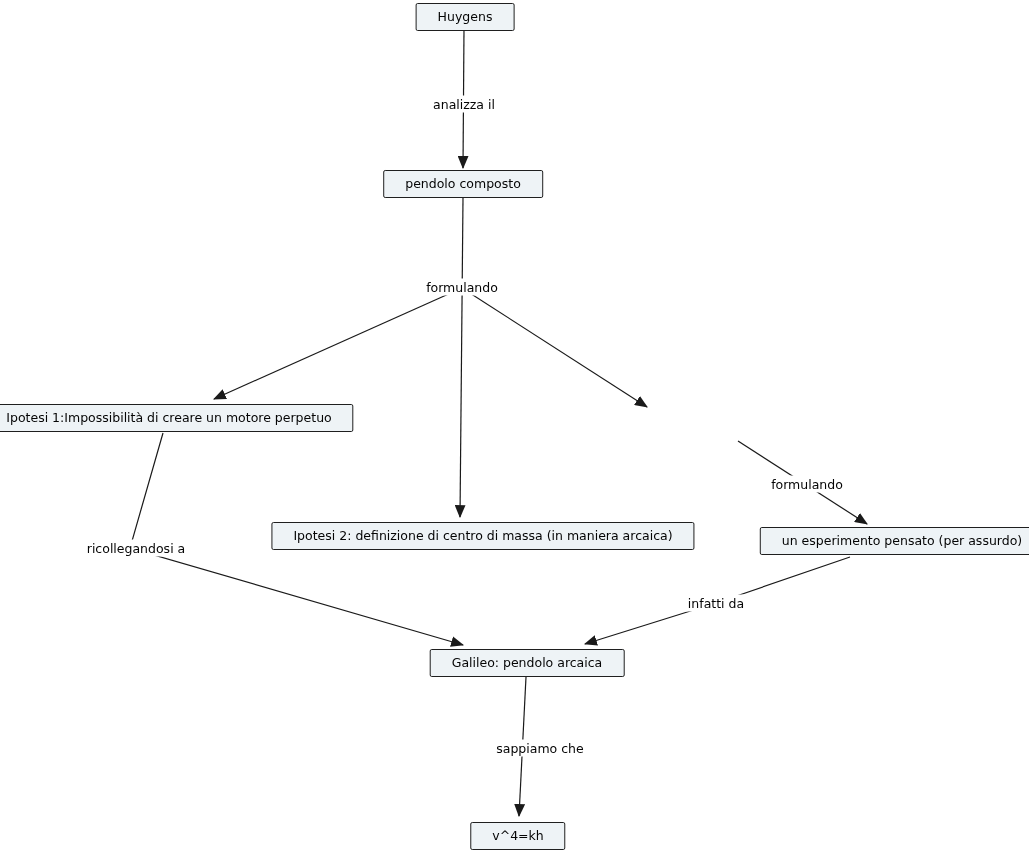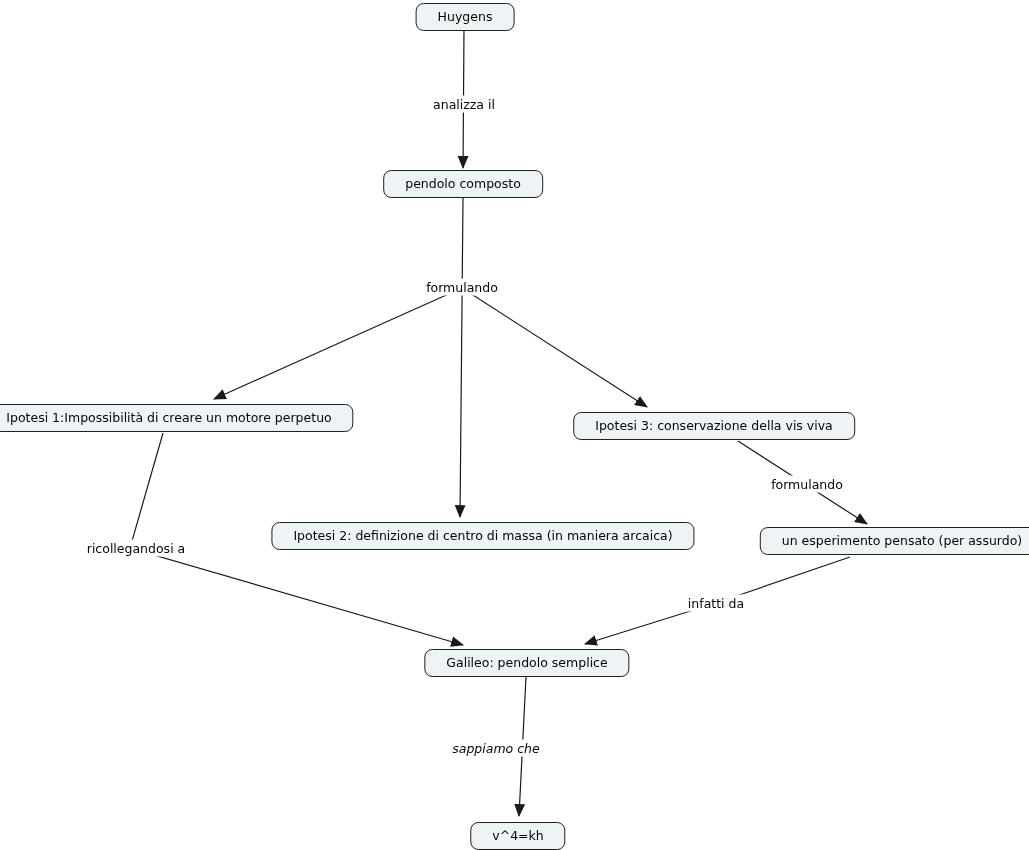--- a/index.html
+++ b/index.html
@@ -20,21 +20,21 @@
     stroke: var(--line, #1a1a1a);
     stroke-width: 1.2;
     fill: none;
   }
   .arrowhead { fill: var(--line, #1a1a1a); }
   .node {
     position: absolute;
     transform: translateX(-50%);
     background: var(--node-fill, #eef3f6);
     border: 1.4px solid var(--node-border, #1f1f1f);
-    border-radius: 8px;
+    border-radius: 2px;
     padding: 5px 21px;
     font-size: 12.5px;
     line-height: 1.25;
     color: var(--node-text, #050505);
     white-space: nowrap;
     box-sizing: border-box;
   }
   .link-label {
     position: absolute;
     transform: translate(-50%, -50%);
@@ -68,33 +68,32 @@
   </svg>
 
   <div class="node" style="left:465px; top:3px;">Huygens</div>
 
   <div class="node" style="left:463px; top:170px;">pendolo composto</div>
 
   <div class="node" style="left:169px; top:404px;">Ipotesi 1:Impossibilità di creare un motore perpetuo</div>
 
   <div class="node" style="left:458px; top:522px;margin-left:25px;">Ipotesi 2: definizione di centro di massa (in maniera arcaica)</div>
 
-  <div class="node" style="left:714px; top:412px;">Ipotesi 3: conservazione della vis viva</div>
 
   <div class="node" style="left:902px; top:527px;">un esperimento pensato (per assurdo)</div>
 
-  <div class="node" style="left:527px; top:649px;">Galileo: pendolo semplice</div>
+  <div class="node" style="left:527px; top:649px;">Galileo: pendolo arcaica</div>
 
   <div class="node" style="left:518px; top:822px;">v^4=kh</div>
 
   <div class="link-label" style="left:464px; top:104px;">analizza il</div>
 
   <div class="link-label" style="left:462px; top:287px;">formulando</div>
 
   <div class="link-label" style="left:807px; top:484px;">formulando</div>
 
   <div class="link-label" style="left:128px; top:548px;margin-left:8px;">ricollegandosi a</div>
 
   <div class="link-label" style="left:716px; top:603px;">infatti da</div>
 
-  <div class="link-label" style="left:496px; top:748px;font-style:italic;">sappiamo che</div>
+  <div class="link-label" style="left:540px; top:748px;">sappiamo che</div>
 
 </div>
 
 </body></html>

